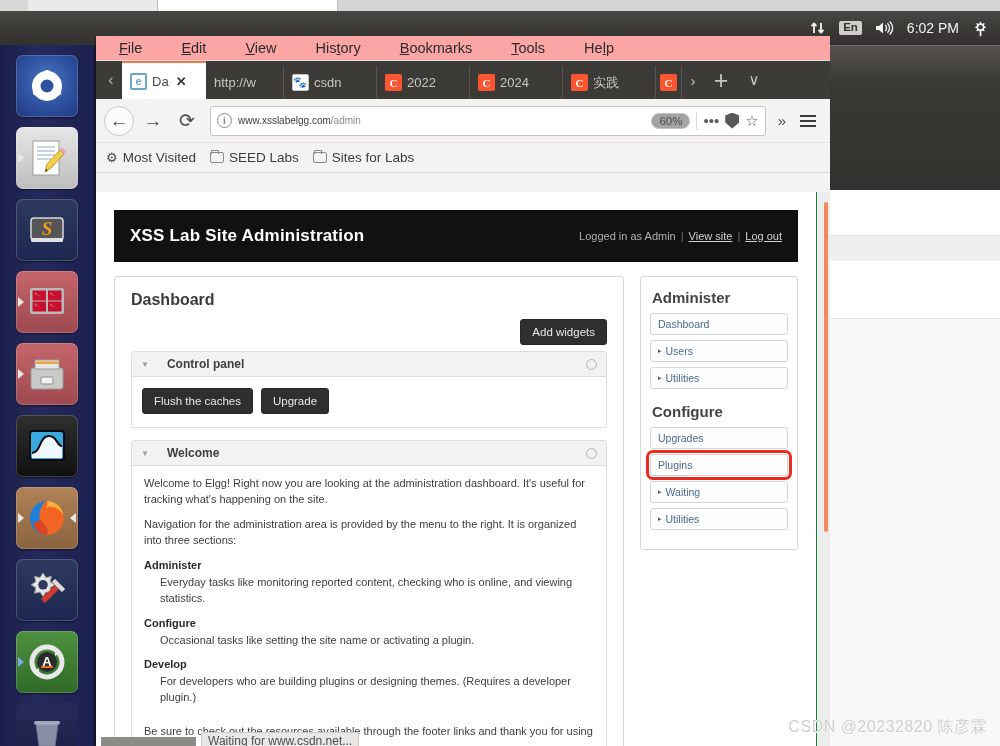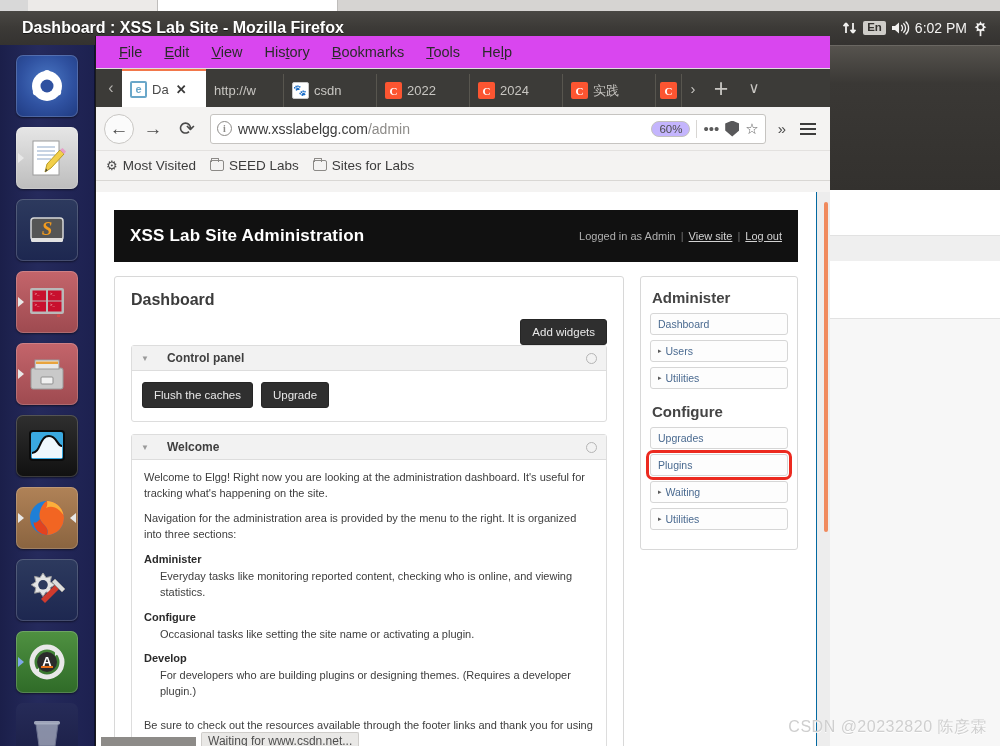--- a/index.html
+++ b/index.html
@@ -23,21 +23,21 @@
     position:absolute; left:0; top:11px; width:1000px; height:34px;
     background: linear-gradient(to bottom, #4a4844 0%, #3c3a37 48%, #343230 100%);
     color:#ffffff;
     display:flex; align-items:center;
   }
   .win-title {
     font-size:16px; font-weight:bold; margin-left:22px;
     text-shadow: 0 1px 0 rgba(0,0,0,.6);
     white-space:nowrap;
   }
-  .tray { margin-left:auto; display:flex; align-items:center; gap:5px; padding-right:11px; }
+  .tray { margin-left:auto; display:flex; align-items:center; gap:13px; padding-right:11px; }
   .tray-item { display:flex; align-items:center; color:#f2f1f0; font-size:13.5px; }
   .kbd-ind {
     background:#cfcdc9; color:#33312e; font-size:11.5px; font-weight:bold;
     padding:1px 4px 2px 4px; border-radius:2px; line-height:1;
   }
   .tray-clock { font-size:14px; color:#f4f3f2; }
 
   
   .launcher {
     position:absolute; left:0; top:45px; width:95px; height:701px;
@@ -78,22 +78,22 @@
   }
   .bg-window2 .band { position:absolute; left:0; width:170px; background:#efefef; border-top:1px solid #e2e2e2; }
 
   
   .ff {
     position:absolute; left:95px; top:36px; width:735px; height:710px;
     background:#f4f3f2;
     border-left:1px solid #1c1c1c;
   }
   .ff-menubar {
-    height:33px; background:#d946ef;
-    display:flex; align-items:center; gap:0px; padding-left:12px;
+    height:25px; background:#fca5a5;
+    display:flex; align-items:center; gap:17px; padding-left:12px;
     border-bottom:1px solid #dedede;
   }
   .menu-item {
     font-size:14.5px; color:#2b2b2b; padding:4px 11px; cursor:default; white-space:nowrap;
   }
   .menu-item u { text-decoration: underline; }
 
   
   .ff-tabstrip {
     height:38px; background:#3c3b38; display:flex; align-items:flex-end; padding-left:4px; position:relative;
@@ -132,25 +132,25 @@
     color:#4a4a4a; font-size:19px;
   }
   .nav-btn.back { border:1px solid #c9c7c4; background:#fbfbfb; }
   .urlbar {
     flex:1; height:30px; background:#ffffff; border:1px solid #c6c4c1; border-radius:3px;
     display:flex; align-items:center; padding:0 6px; gap:6px; margin:0 4px;
   }
   .url-info { width:15px; height:15px; border:1.5px solid #8d8b88; border-radius:50%; color:#8d8b88;
               font-size:10px; display:flex; align-items:center; justify-content:center;
               font-family:"Liberation Serif",serif; font-weight:bold; flex:0 0 15px; }
-  .url-text { font-size:14px; color:#3b3b3b; white-space:nowrap; }
+  .url-text { font-size:10px; color:#3b3b3b; white-space:nowrap; }
   .url-text .dim { color:#8d8b88; }
   .zoom-badge {
     margin-left:auto; font-size:11.5px; color:#4d4d4d; border:1px solid #c3c1be;
-    background:#c4b5fd; border-radius:10px; padding:1px 7px;
+    background:#a3a3a3; border-radius:10px; padding:1px 7px;
   }
   .url-sep { width:1px; height:18px; background:#d8d6d3; }
   .url-ico { color:#5b5b5b; font-size:15px; display:flex; align-items:center; }
   .shield { width:14px; height:16px; background:#58585a;
             clip-path: polygon(50% 0,100% 18%,100% 62%,50% 100%,0 62%,0 18%); }
   .chev-more { font-size:15px; color:#4a4a4a; padding:0 4px; }
   .hamburger { display:flex; flex-direction:column; gap:3px; padding:0 6px; }
   .hamburger i { display:block; width:16px; height:2px; background:#3c3c3c; }
 
   
@@ -159,21 +159,21 @@
     border-bottom:1px solid #d9d7d4; font-size:13.5px; color:#3c3c3c;
   }
   .bm { display:flex; align-items:center; gap:5px; white-space:nowrap; }
   .bm .folder { width:14px; height:11px; border:1.4px solid #8c8a87; border-radius:1px 2px 2px 2px; position:relative; }
   .bm .folder:before { content:""; position:absolute; left:0; top:-3px; width:6px; height:3px; border:1.4px solid #8c8a87; border-bottom:none; border-radius:1px 1px 0 0; }
   .bm .gear { font-size:13px; color:#4a4a4a; }
 
   
   .viewport {
     position:absolute; left:0; top:156px; width:734px; height:554px;
-    background:#0369a1; overflow:hidden;padding-left:16px;
+    background:#15803d; overflow:hidden;padding-left:16px;
   }
   .page {
     position:absolute; left:0; top:0; width:720px; height:100%;
     background:#ffffff; padding:14px 8px 0 8px;
   }
   .vp-scrollbar { position:absolute; right:0; top:0; width:13px; height:554px; background:#ededed; }
   .vp-thumb { position:absolute; right:2px; top:10px; width:4px; height:330px; background:#f08a5d; border-radius:2px; }
 
   
   .elgg-header {
@@ -186,21 +186,21 @@
   .elgg-userbar .sep { color:#6f6f6f; }
 
   .elgg-body { display:flex; gap:16px; padding:14px 10px 0 10px; align-items:flex-start; }
 
   
   .elgg-main {
     flex:1; background:#ffffff; border:1px solid #d8d8d8; border-radius:3px;
     padding:14px 16px 16px 16px; min-height:455px;
   }
   .dash-title { font-size:16px; font-weight:bold; color:#3b3b3b; margin-bottom:10px; }
-  .addw-row { display:flex; justify-content:flex-end; margin-bottom:0; }
+  .addw-row { display:flex; justify-content:flex-end; margin-bottom:6px; }
   .btn-dark {
     background:#2f2f2f; color:#e8e8e8; font-size:11.5px; padding:6px 11px;
     border:1px solid #262626; border-radius:3px; cursor:pointer;
   }
   .widget { border:1px solid #dddddd; border-radius:3px; margin-bottom:12px; background:#ffffff; }
   .widget-head {
     background:#f2f2f2; border-bottom:1px solid #dddddd; height:25px;
     display:flex; align-items:center; padding:0 9px; gap:6px;
   }
   .caret { color:#9a9a9a; font-size:8px; }
@@ -256,21 +256,20 @@
 
 <div id="root">
 
   <div class="behind-strip">
     <div class="seg" style="left:28px;width:130px;"></div>
     <div class="seg active" style="left:158px;width:180px;"></div>
     <div class="seg" style="left:338px;width:662px;border-right:none;background:#d6d4d2;"></div>
   </div>
 
   <div class="top-panel">
-    <div class="win-title">Dashboard : XSS Lab Site - Mozilla Firefox</div>
     <div class="tray">
       <div class="tray-item">
         <svg width="16" height="16" viewBox="0 0 16 16">
           <path d="M4 13 L4 4 M4 3 L1.6 6.2 M4 3 L6.4 6.2" stroke="#f2f1f0" stroke-width="1.8" fill="none"></path>
           <path d="M11 3 L11 12 M11 13 L8.6 9.8 M11 13 L13.4 9.8" stroke="#f2f1f0" stroke-width="1.8" fill="none"></path>
         </svg>
       </div>
       <div class="tray-item">
         <span class="kbd-ind">En</span>
       </div>

